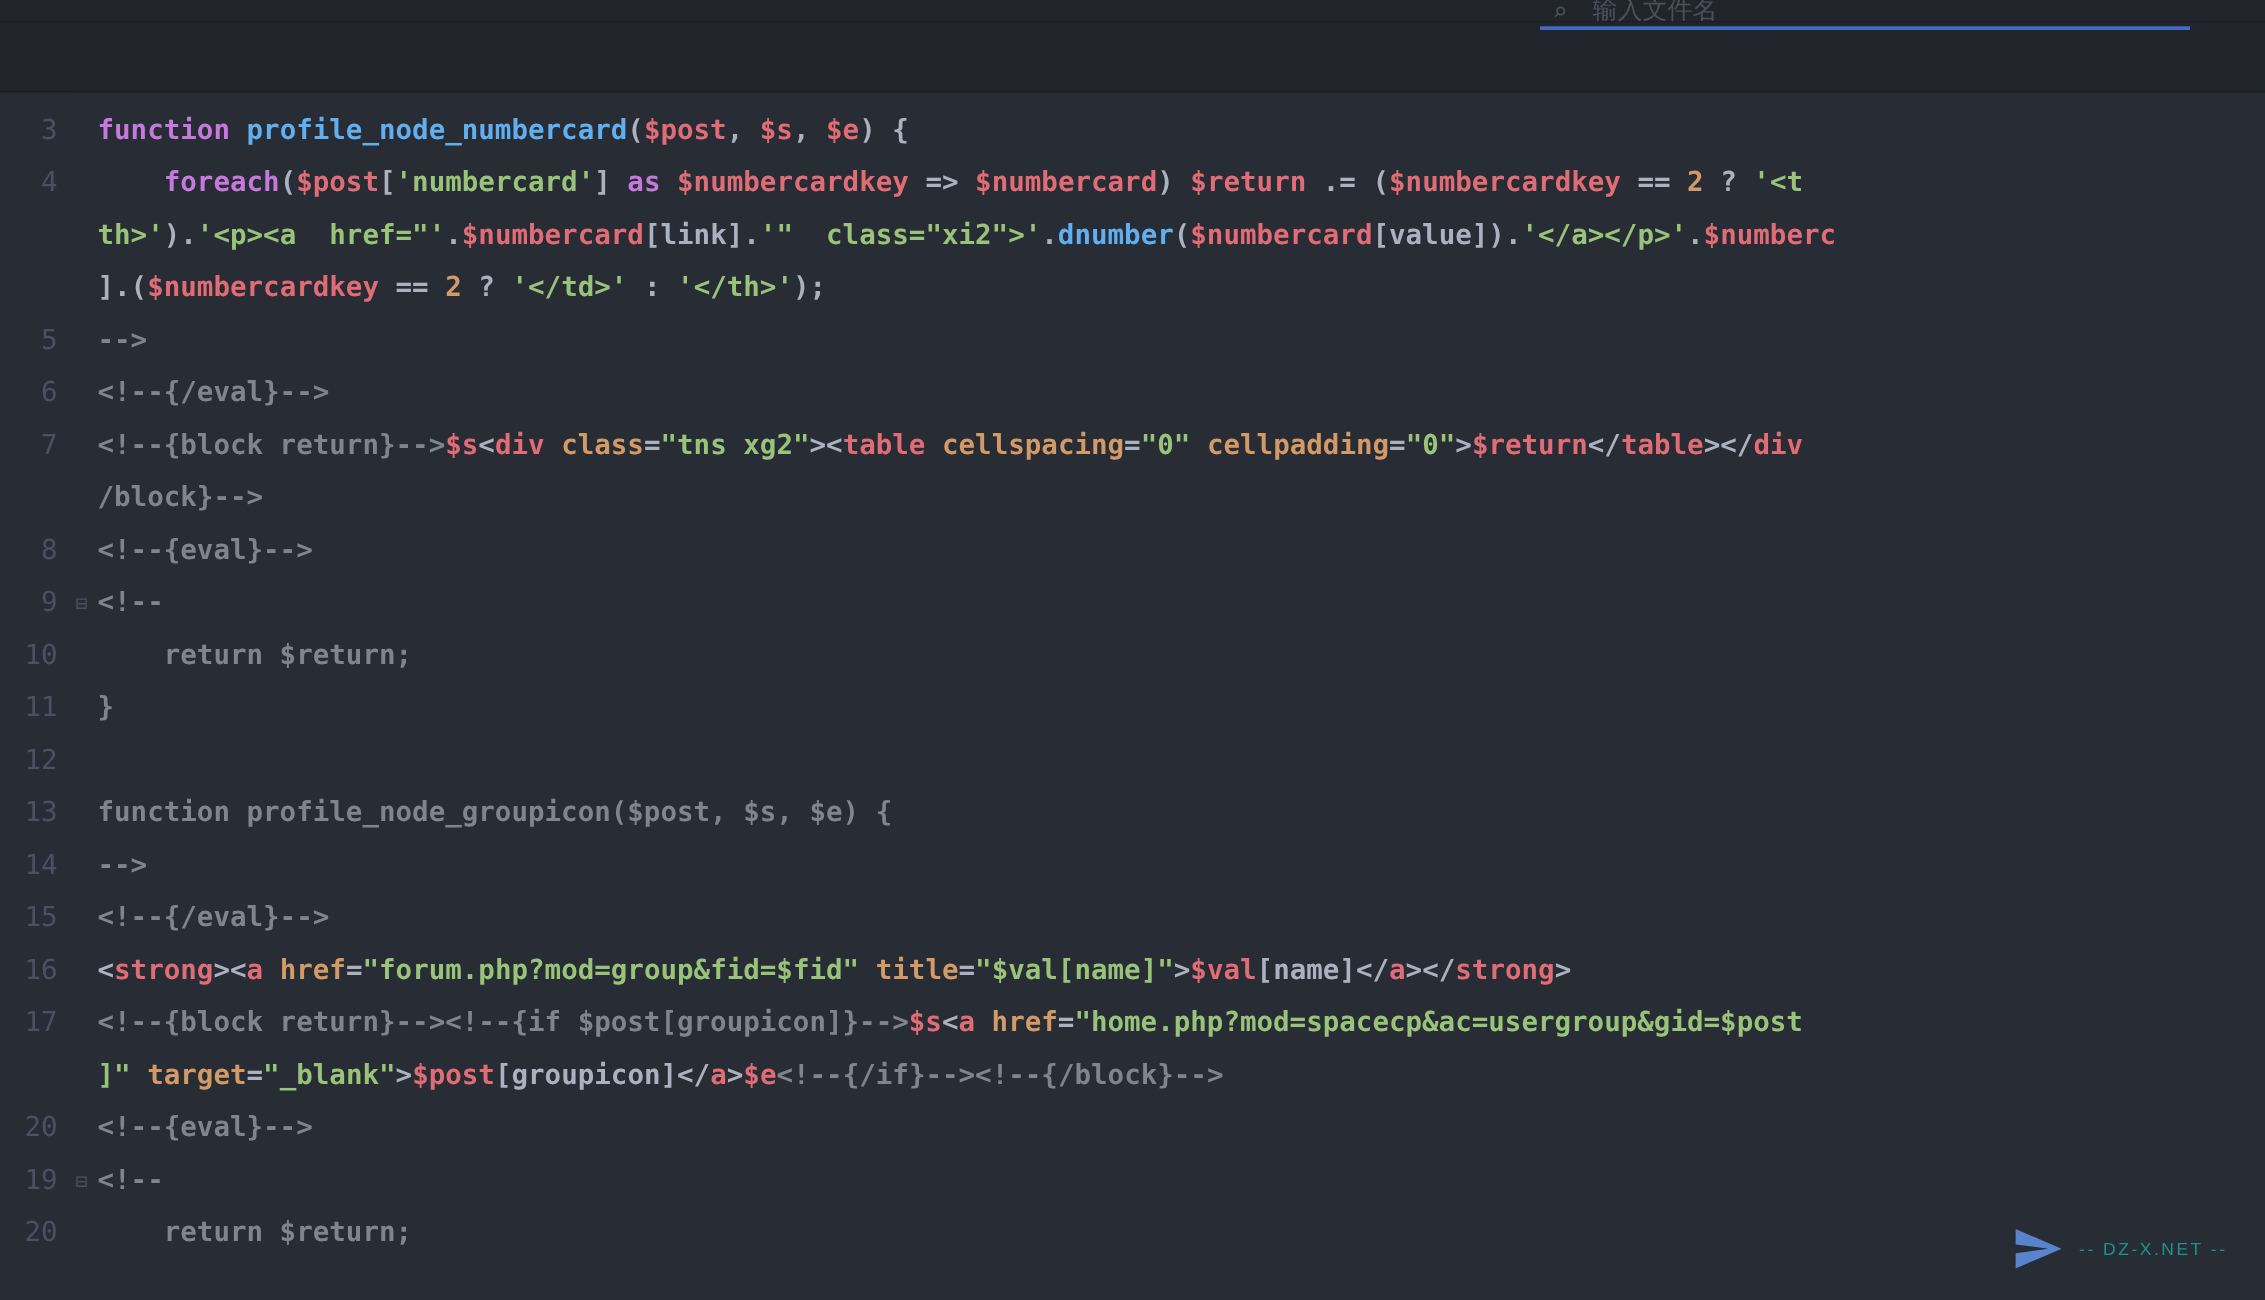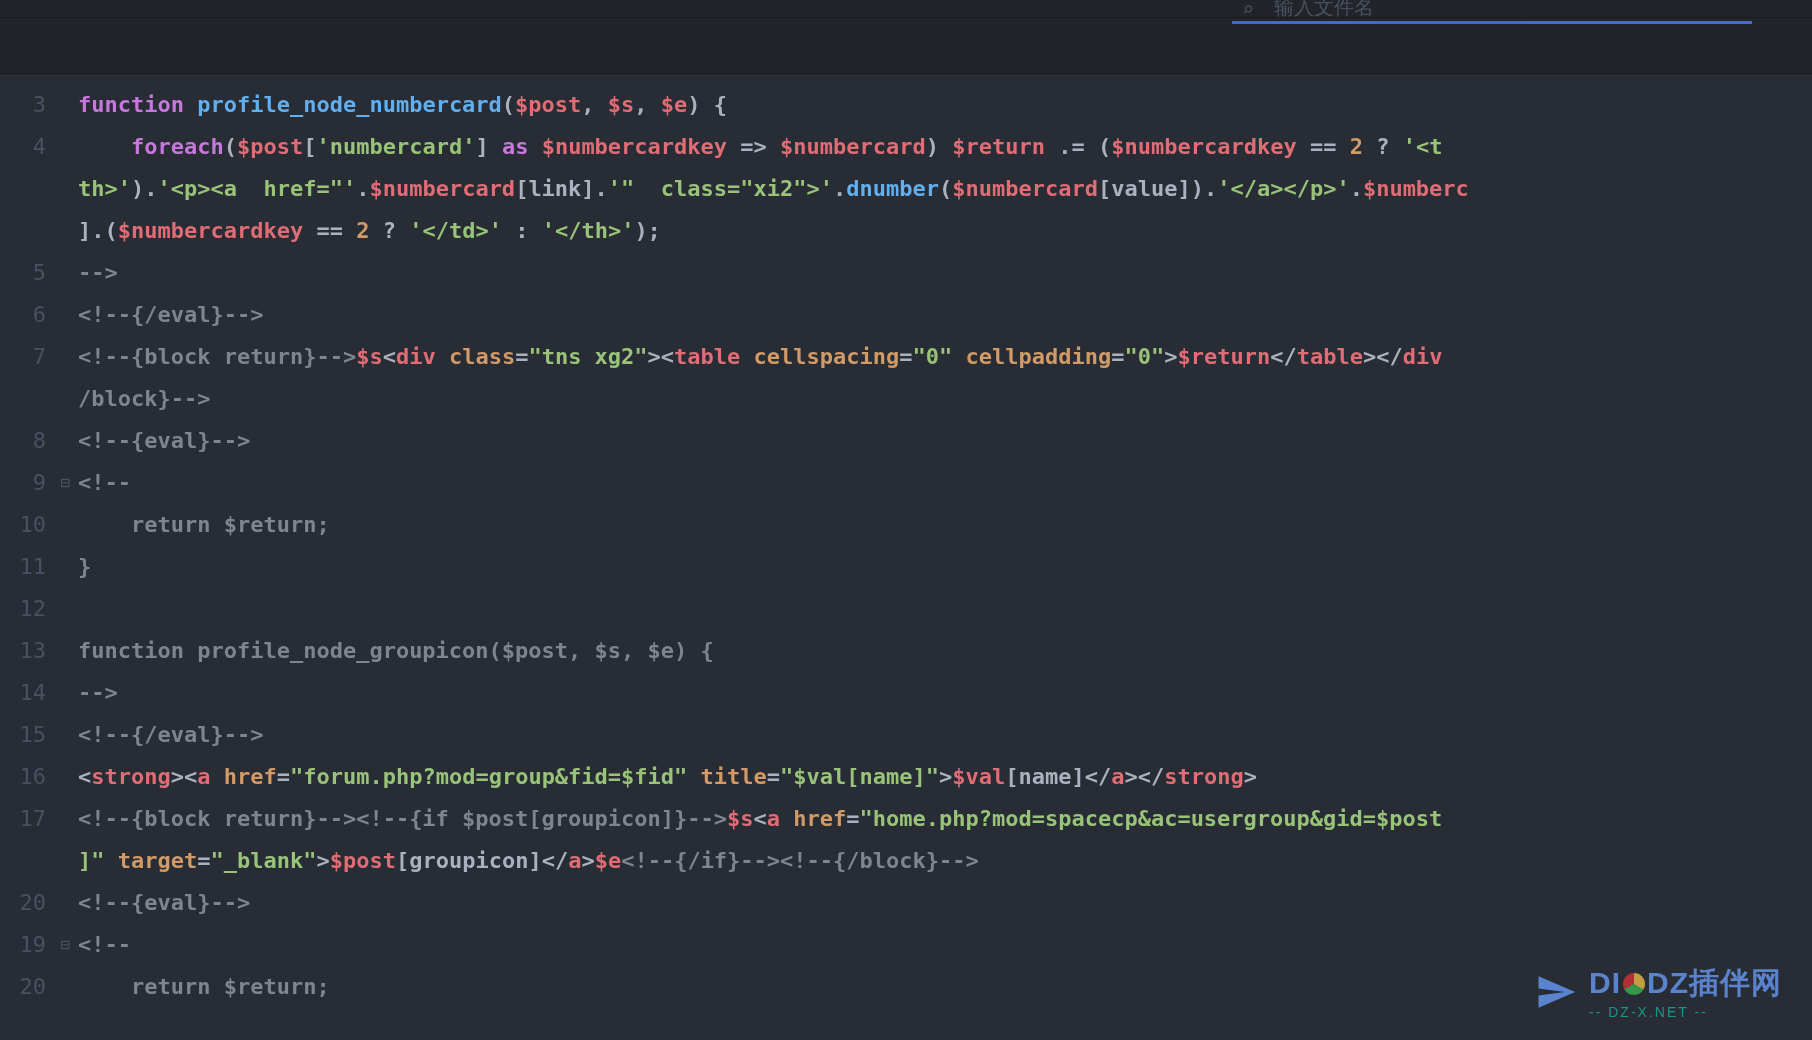--- a/index.html
+++ b/index.html
@@ -178,18 +178,15 @@
       <div class="ln">20</div>
     </div>
   <div class="code" id="code"><div class="line"><span class="c-kw">function</span><span class="c-plain"> </span><span class="c-func">profile_node_numbercard</span><span class="c-punct">(</span><span class="c-var">$post</span><span class="c-punct">, </span><span class="c-var">$s</span><span class="c-punct">, </span><span class="c-var">$e</span><span class="c-punct">) {</span></div><div class="line"><span class="c-plain">    </span><span class="c-kw">foreach</span><span class="c-punct">(</span><span class="c-var">$post</span><span class="c-punct">[</span><span class="c-str">'numbercard'</span><span class="c-punct">] </span><span class="c-kw">as</span><span class="c-plain"> </span><span class="c-var">$numbercardkey</span><span class="c-plain"> </span><span class="c-op">=&gt;</span><span class="c-plain"> </span><span class="c-var">$numbercard</span><span class="c-punct">) </span><span class="c-var">$return</span><span class="c-plain"> </span><span class="c-op">.=</span><span class="c-plain"> (</span><span class="c-var">$numbercardkey</span><span class="c-plain"> </span><span class="c-op">==</span><span class="c-plain"> </span><span class="c-num">2</span><span class="c-plain"> </span><span class="c-op">?</span><span class="c-plain"> </span><span class="c-str">'&lt;t</span></div><div class="line"><span class="c-str">th&gt;'</span><span class="c-punct">).</span><span class="c-str">'&lt;p&gt;&lt;a  href="'</span><span class="c-punct">.</span><span class="c-var">$numbercard</span><span class="c-punct">[</span><span class="c-plain">link</span><span class="c-punct">].</span><span class="c-str">'"  class="xi2"&gt;'</span><span class="c-punct">.</span><span class="c-func">dnumber</span><span class="c-punct">(</span><span class="c-var">$numbercard</span><span class="c-punct">[</span><span class="c-plain">value</span><span class="c-punct">]).</span><span class="c-str">'&lt;/a&gt;&lt;/p&gt;'</span><span class="c-punct">.</span><span class="c-var">$numberc</span></div><div class="line"><span class="c-punct">].(</span><span class="c-var">$numbercardkey</span><span class="c-plain"> </span><span class="c-op">==</span><span class="c-plain"> </span><span class="c-num">2</span><span class="c-plain"> </span><span class="c-op">?</span><span class="c-plain"> </span><span class="c-str">'&lt;/td&gt;'</span><span class="c-plain"> </span><span class="c-op">:</span><span class="c-plain"> </span><span class="c-str">'&lt;/th&gt;'</span><span class="c-punct">);</span></div><div class="line"><span class="c-comment">--&gt;</span></div><div class="line"><span class="c-comment">&lt;!--{/eval}--&gt;</span></div><div class="line"><span class="c-comment">&lt;!--{block return}--&gt;</span><span class="c-var">$s</span><span class="c-punct">&lt;</span><span class="c-tag">div</span><span class="c-plain"> </span><span class="c-attr">class</span><span class="c-punct">=</span><span class="c-str">"tns xg2"</span><span class="c-punct">&gt;&lt;</span><span class="c-tag">table</span><span class="c-plain"> </span><span class="c-attr">cellspacing</span><span class="c-punct">=</span><span class="c-str">"0"</span><span class="c-plain"> </span><span class="c-attr">cellpadding</span><span class="c-punct">=</span><span class="c-str">"0"</span><span class="c-punct">&gt;</span><span class="c-var">$return</span><span class="c-punct">&lt;/</span><span class="c-tag">table</span><span class="c-punct">&gt;&lt;/</span><span class="c-tag">div</span></div><div class="line"><span class="c-comment">/block}--&gt;</span></div><div class="line"><span class="c-comment">&lt;!--{eval}--&gt;</span></div><div class="line"><span class="c-comment">&lt;!--</span></div><div class="line"><span class="c-comment">    return $return;</span></div><div class="line"><span class="c-comment">}</span></div><div class="line"><span class="c-plain"></span></div><div class="line"><span class="c-comment">function profile_node_groupicon($post, $s, $e) {</span></div><div class="line"><span class="c-comment">--&gt;</span></div><div class="line"><span class="c-comment">&lt;!--{/eval}--&gt;</span></div><div class="line"><span class="c-punct">&lt;</span><span class="c-tag">strong</span><span class="c-punct">&gt;&lt;</span><span class="c-tag">a</span><span class="c-plain"> </span><span class="c-attr">href</span><span class="c-punct">=</span><span class="c-str">"forum.php?mod=group&amp;fid=$fid"</span><span class="c-plain"> </span><span class="c-attr">title</span><span class="c-punct">=</span><span class="c-str">"$val[name]"</span><span class="c-punct">&gt;</span><span class="c-var">$val</span><span class="c-punct">[</span><span class="c-plain">name</span><span class="c-punct">]&lt;/</span><span class="c-tag">a</span><span class="c-punct">&gt;&lt;/</span><span class="c-tag">strong</span><span class="c-punct">&gt;</span></div><div class="line"><span class="c-comment">&lt;!--{block return}--&gt;&lt;!--{if $post[groupicon]}--&gt;</span><span class="c-var">$s</span><span class="c-punct">&lt;</span><span class="c-tag">a</span><span class="c-plain"> </span><span class="c-attr">href</span><span class="c-punct">=</span><span class="c-str">"home.php?mod=spacecp&amp;ac=usergroup&amp;gid=$post</span></div><div class="line"><span class="c-str">]"</span><span class="c-plain"> </span><span class="c-attr">target</span><span class="c-punct">=</span><span class="c-str">"_blank"</span><span class="c-punct">&gt;</span><span class="c-var">$post</span><span class="c-punct">[</span><span class="c-plain">groupicon</span><span class="c-punct">]&lt;/</span><span class="c-tag">a</span><span class="c-punct">&gt;</span><span class="c-var">$e</span><span class="c-comment">&lt;!--{/if}--&gt;&lt;!--{/block}--&gt;</span></div><div class="line"><span class="c-comment">&lt;!--{eval}--&gt;</span></div><div class="line"><span class="c-comment">&lt;!--</span></div><div class="line"><span class="c-comment">    return $return;</span></div></div>
 </div>
 
 <div class="watermark">
   <svg class="plane" viewBox="0 0 24 24">
     <path fill="#6aa0ff" d="M2 21l21-9L2 3v7l15 2-15 2v7z"></path>
   </svg>
   <div>
-    <div class="txt">
-      <span style="color:#6aa0ff">DI</span><span style="display:inline-block;width:22px;height:22px;border-radius:50%;background:conic-gradient(#f6c445 0 120deg,#3cba54 120deg 240deg,#db3236 240deg 360deg);vertical-align:-2px;margin:0 2px"></span><span style="color:#6aa0ff">DZ</span><span style="color:#6aa0ff">插伴网</span>
-    </div>
     <div class="sub">-- DZ-X.NET --</div>
   </div>
 </div>
 
 </body></html>

